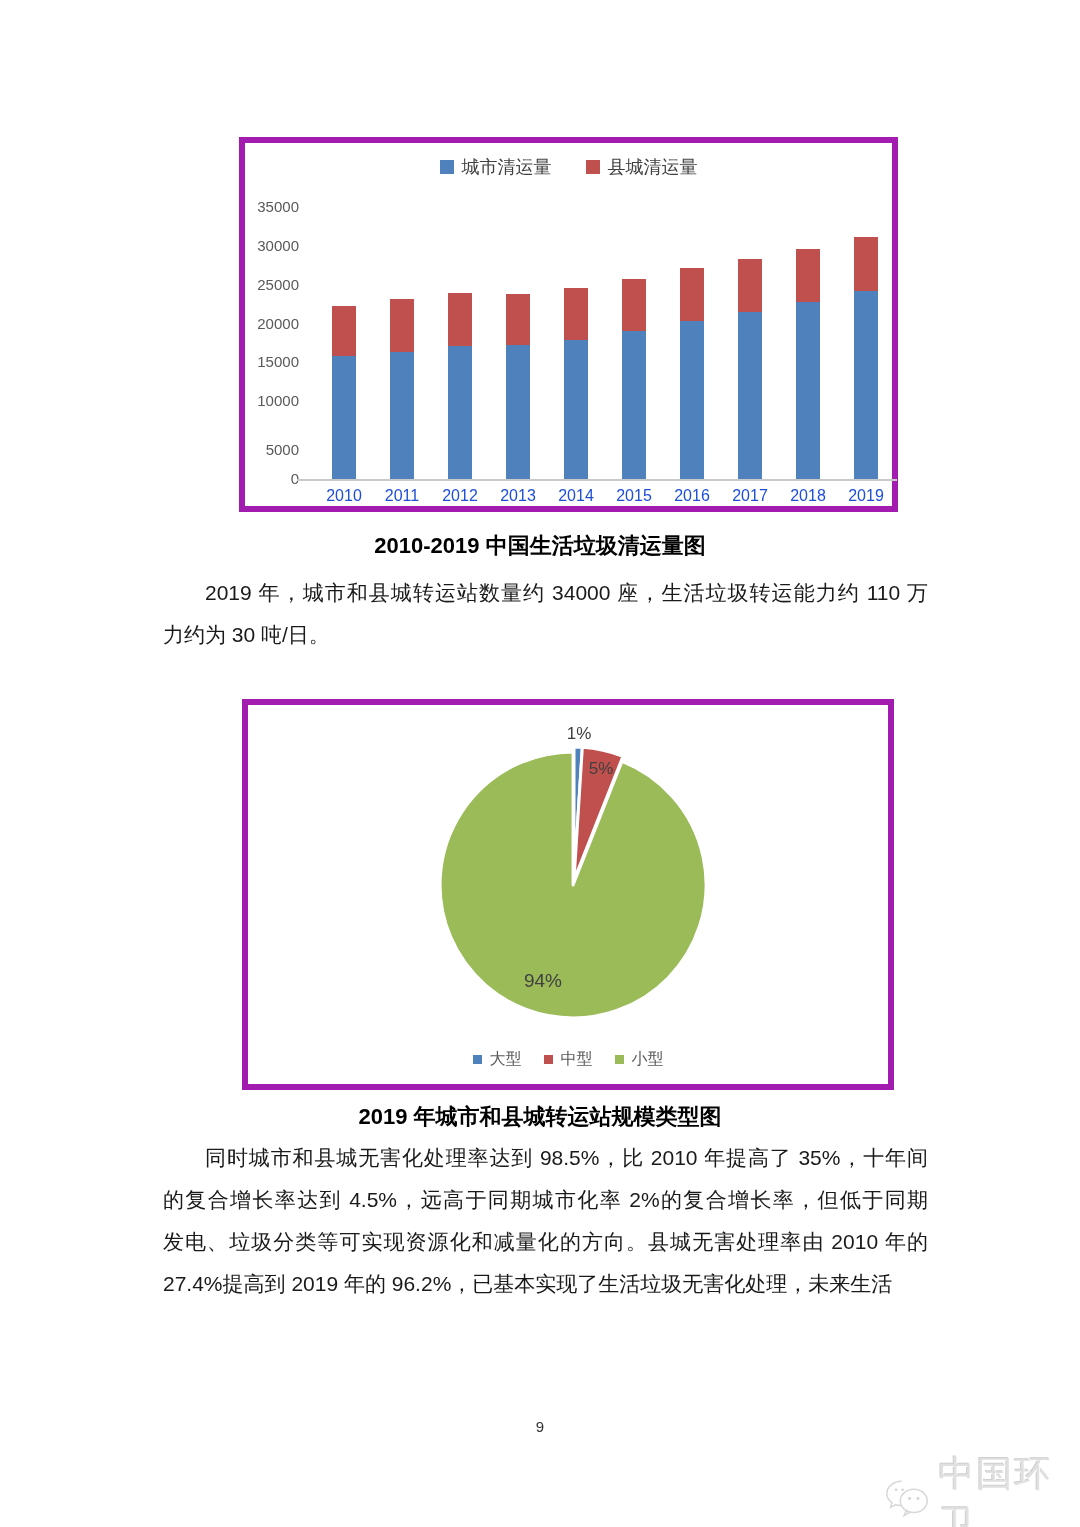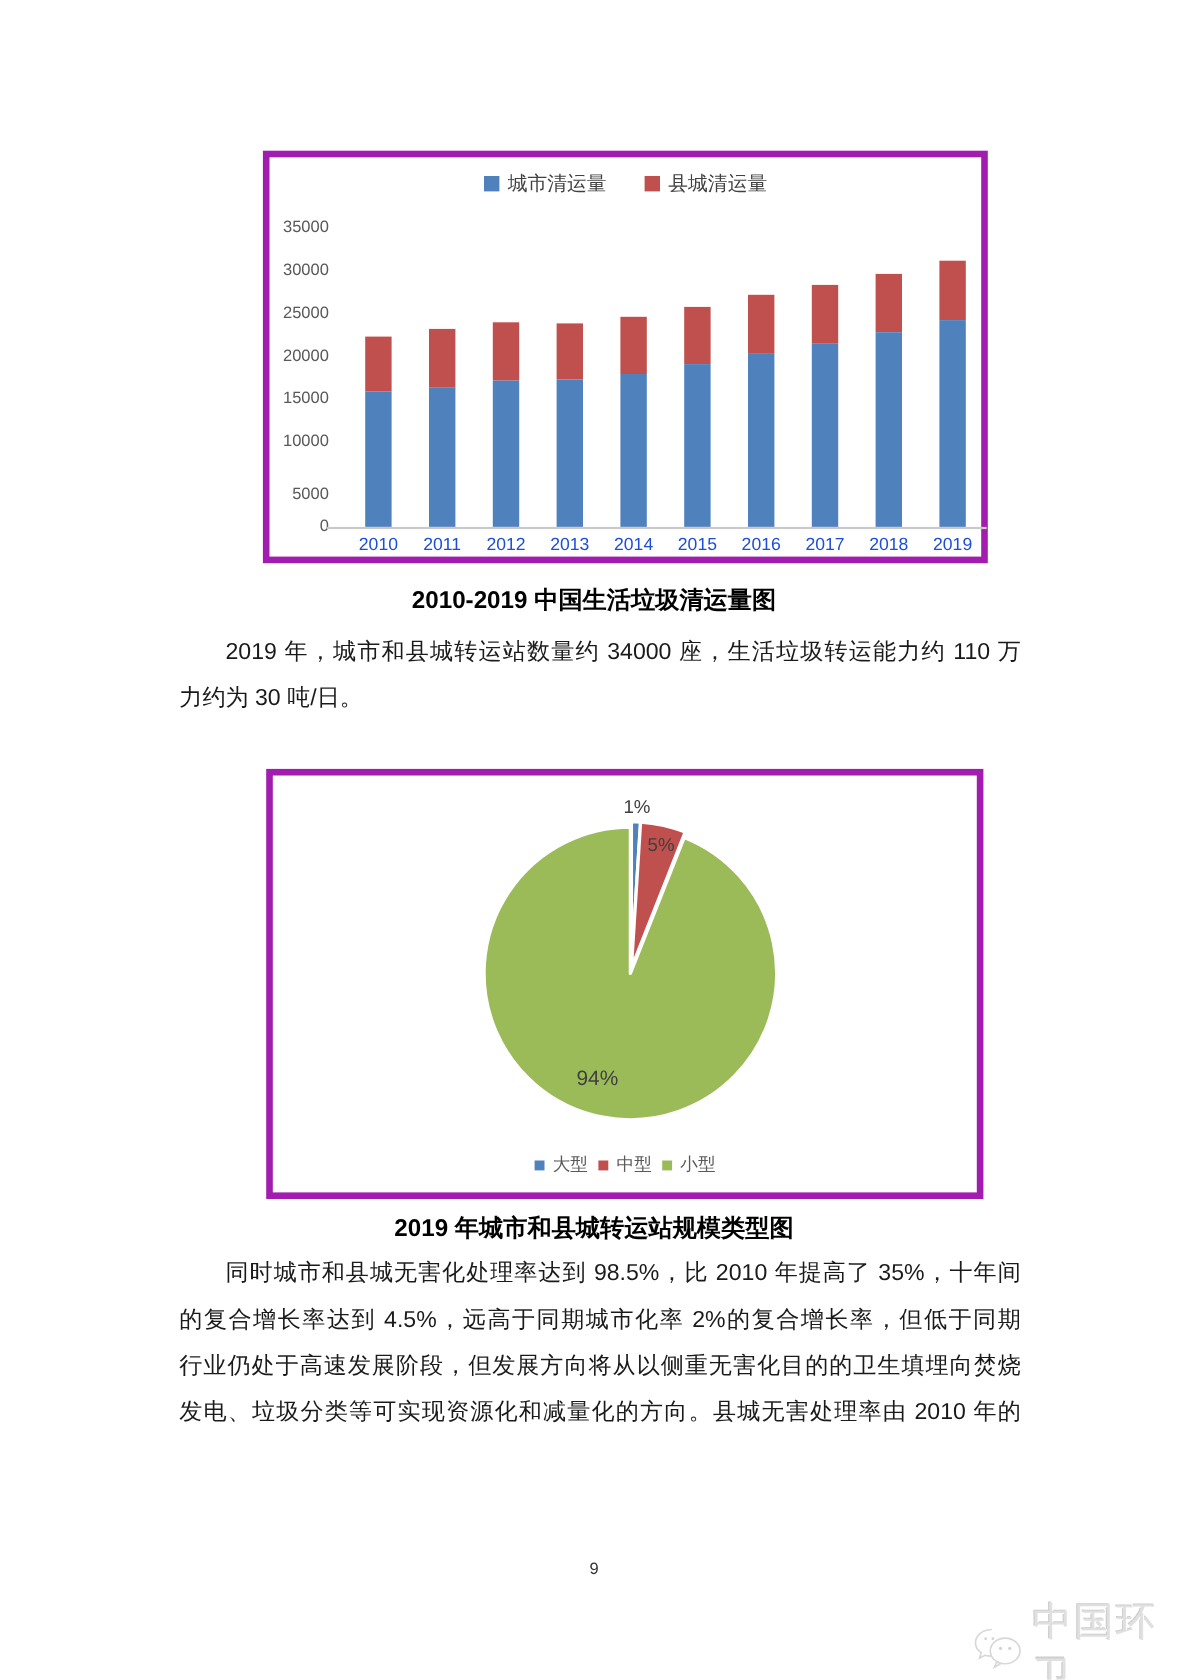--- a/index.html
+++ b/index.html
@@ -21,21 +21,21 @@
        display:flex;flex-direction:column;}
   .seg{width:100%;}
   .baseline{position:absolute;left:52px;top:336px;width:600px;height:2px;background:#c9c9c9;}
   .x-axis{position:absolute;left:70px;top:344px;width:580px;display:flex;}
   .x-label{flex:1;text-align:center;font-size:16px;color:#1d4ed8;}
   
   .pie-svg{position:absolute;left:0;top:0;}
   .pie-label{position:absolute;transform:translate(-50%,-50%);font-size:17px;color:#404040;}
   .pie-label.big{font-size:19px;}
   .pie-legend{position:absolute;left:0;top:344px;width:100%;display:flex;justify-content:center;
-              align-items:flex-end;gap:9px;font-size:16px;color:#595959;}
+              align-items:flex-end;gap:22px;font-size:16px;color:#595959;}
   .pie-legend .legend-swatch{width:9px;height:9px;}
   
   .caption{position:absolute;left:0;width:100%;text-align:center;font-size:22px;font-weight:700;color:#000;}
   .caption.c1{top:531px;}
   .caption.c2{top:1102px;}
   .para{position:absolute;left:163px;width:765px;font-size:21px;line-height:42px;color:#1a1a1a;}
   .para.p1{top:572px;}
   .para.p2{top:1137px;}
   .para-line{text-align:justify;text-align-last:justify;white-space:nowrap;}
   .para-line.indent{padding-left:42px;}
@@ -182,22 +182,22 @@
           <span>小型</span>
         </div>
       </div>
   </div>
 
   <div class="caption c2">2019 年城市和县城转运站规模类型图</div>
 
   <div class="para p2" id="para2">
       <div class="para-line indent">同时城市和县城无害化处理率达到 98.5%，比 2010 年提高了 35%，十年间</div>
       <div class="para-line">的复合增长率达到 4.5%，远高于同期城市化率 2%的复合增长率，但低于同期</div>
-      <div class="para-line">行业仍处于高速发展阶段，但发展方向将从以侧重无害化目的的卫生填埋向焚烧</div>
       <div class="para-line">发电、垃圾分类等可实现资源化和减量化的方向。县城无害处理率由 2010 年的</div>
+      <div class="para-line last">27.4%提高到 2019 年的 96.2%，已基本实现了生活垃圾无害化处理，未来生活</div>
     </div>
 
   <div class="page-number">9</div>
 
   <div class="watermark">
     <svg width="50" height="44" viewBox="0 0 50 44">
       <g fill="#ffffff" stroke="#d8d8d8" stroke-width="1.6">
         <path d="M19 3 C10.2 3 3 8.8 3 16 c0 4 2.2 7.5 5.6 9.8 L7 31 l5.4-2.8 c2 .6 4.3 .9 6.6 .8"></path>
         <ellipse cx="32" cy="24" rx="14.5" ry="12.5"></ellipse>
         <path d="M24 34.5 L21.5 40 L27.5 36.5 Z"></path>

